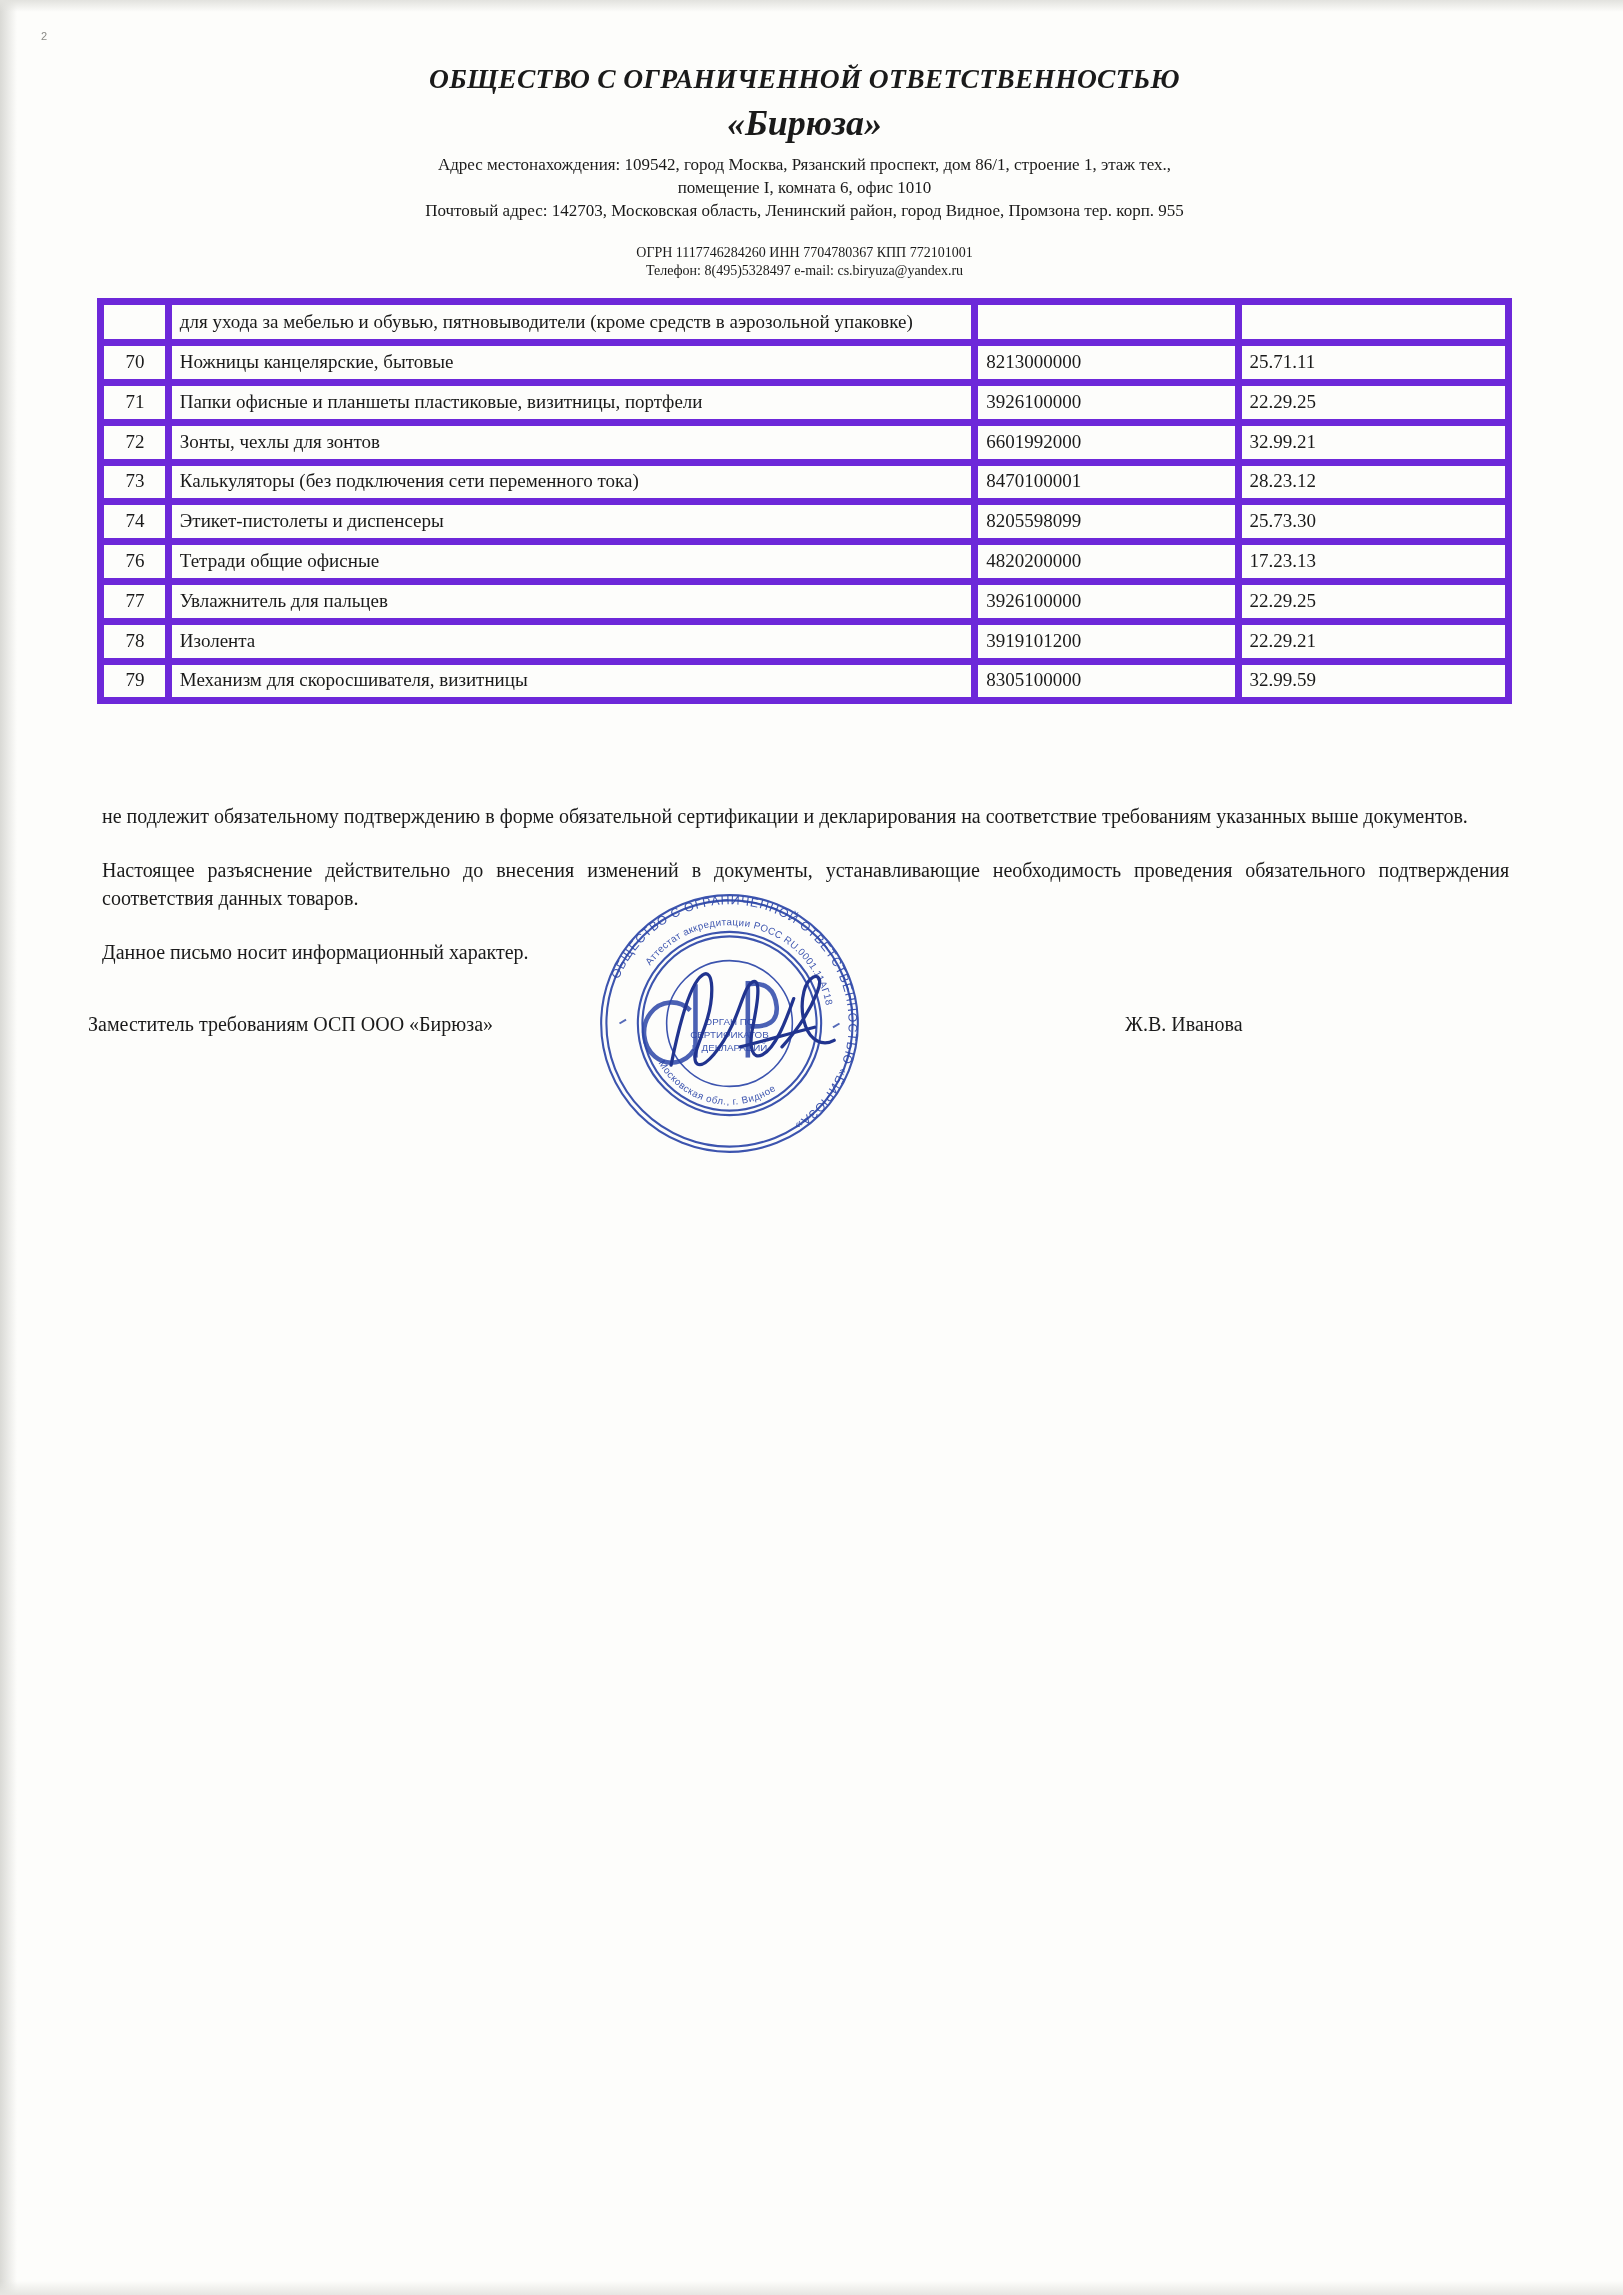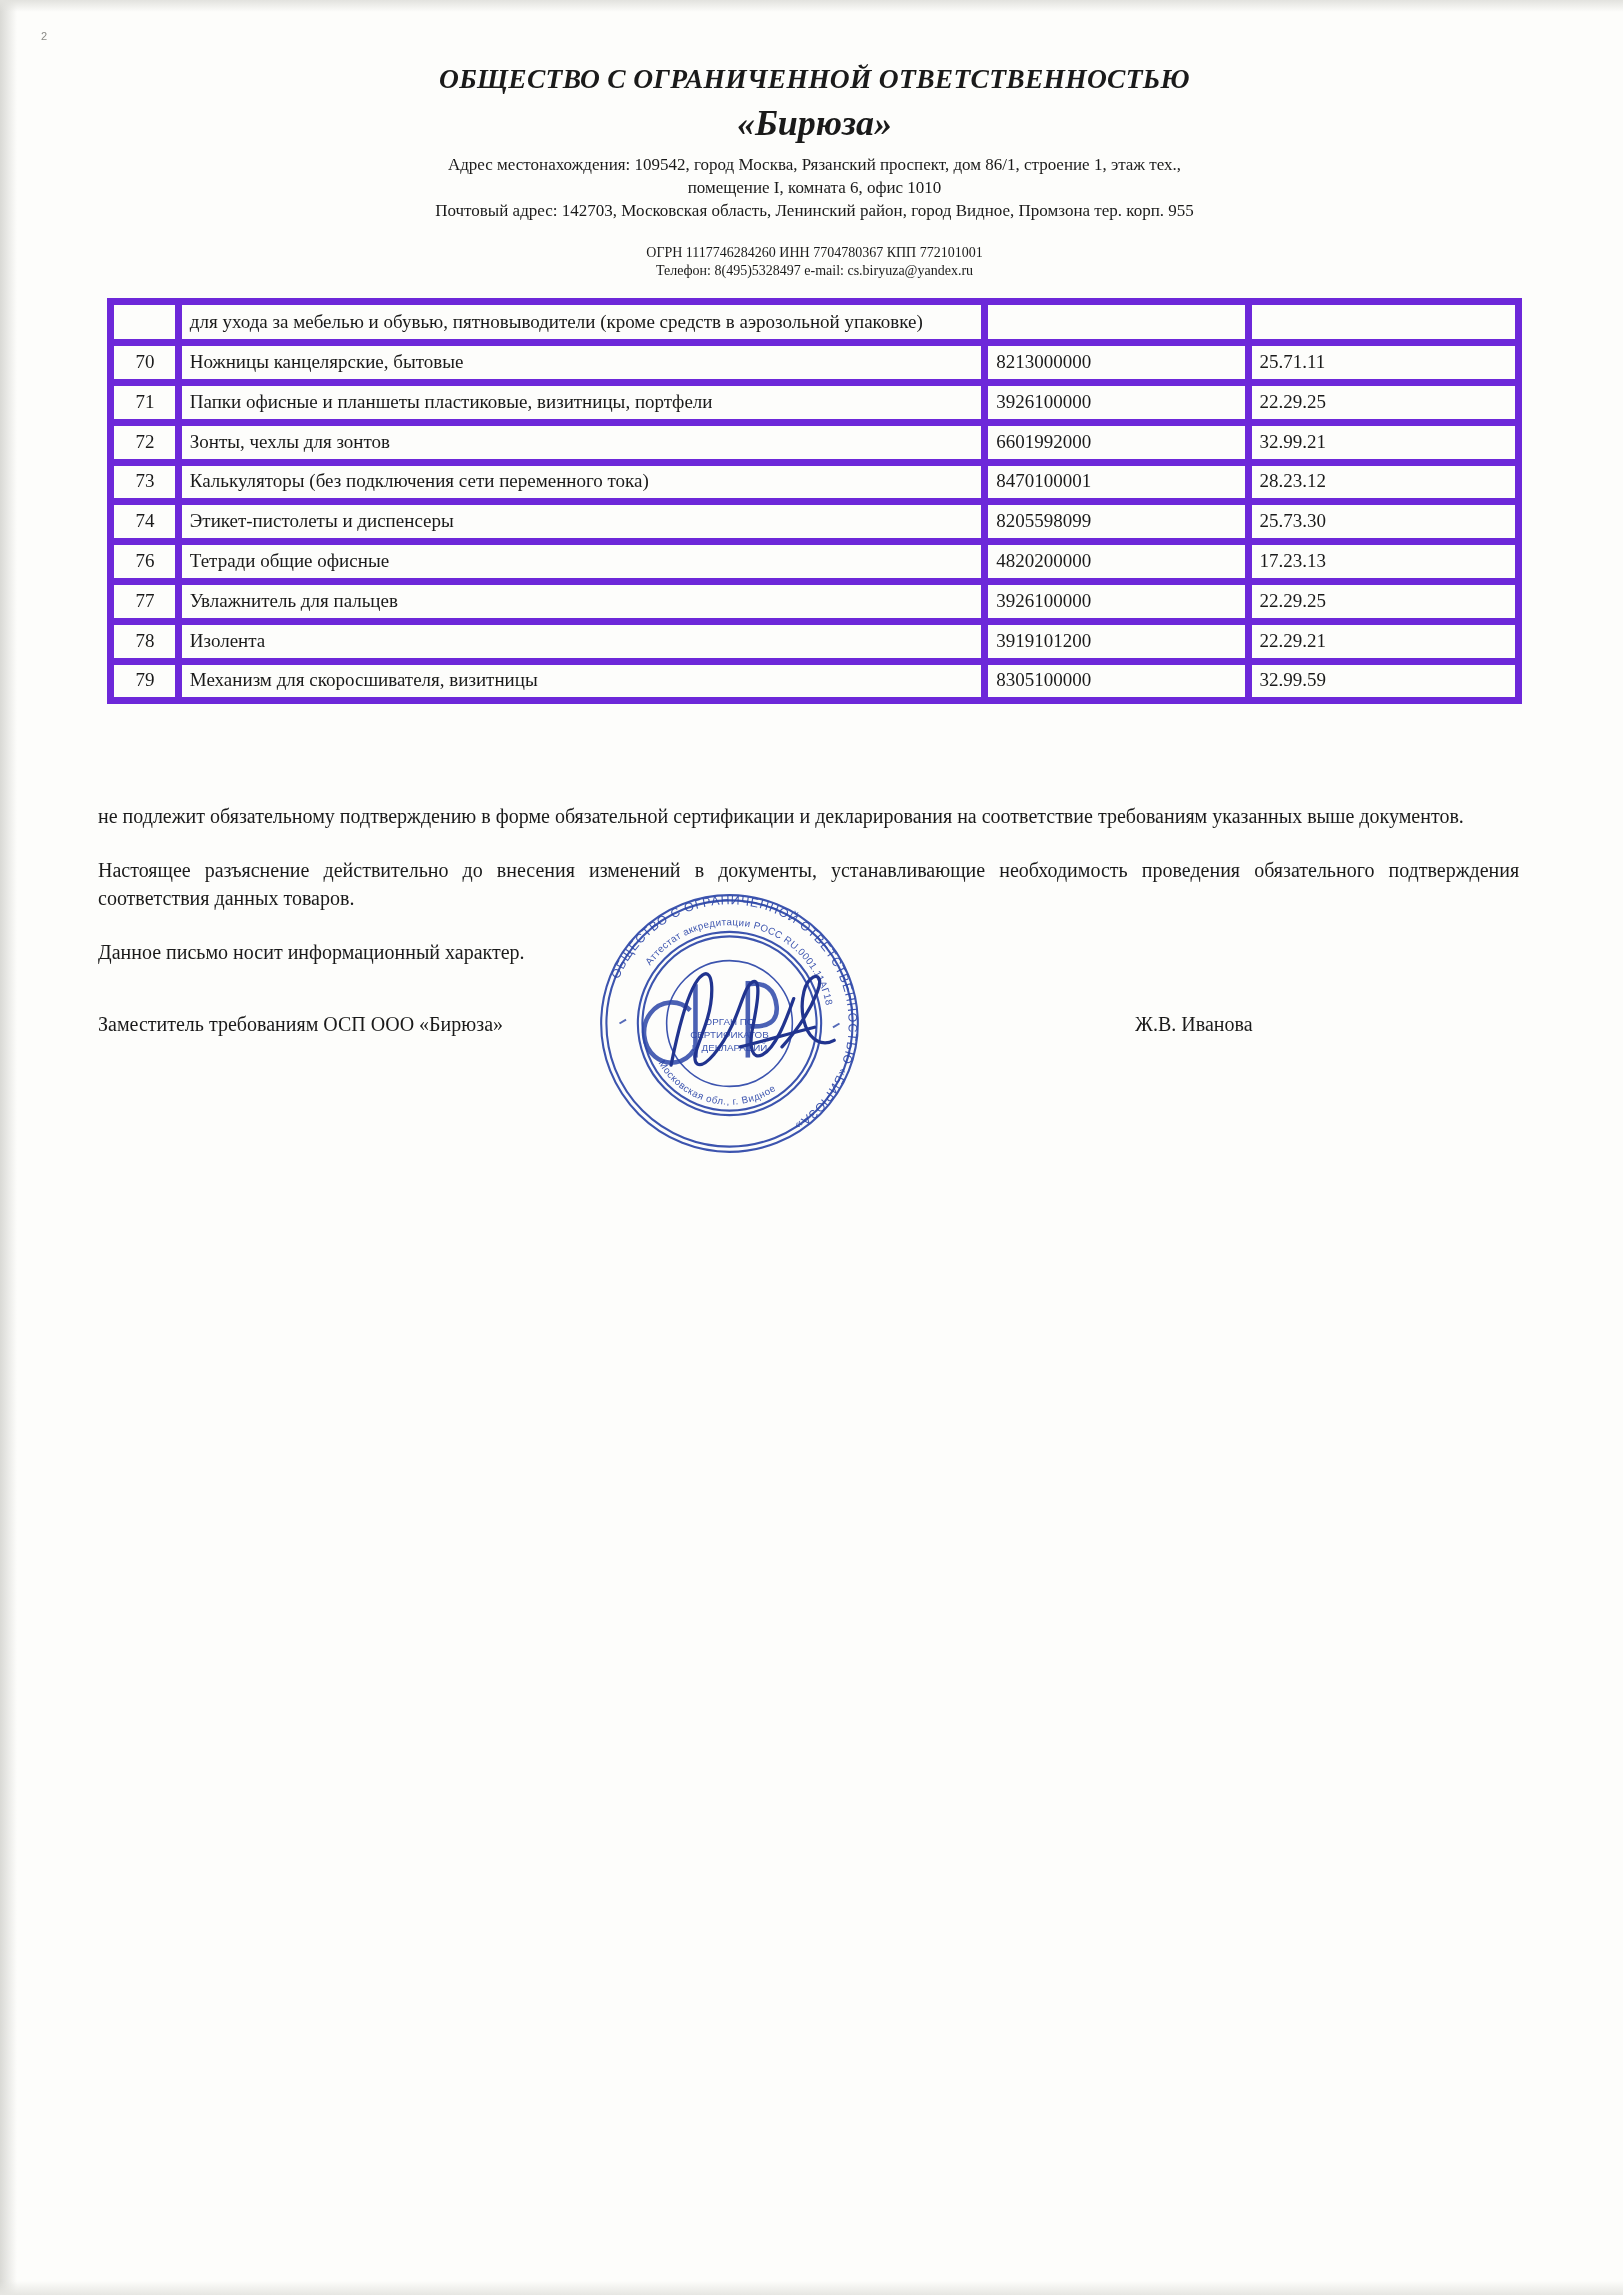--- a/index.html
+++ b/index.html
@@ -41,21 +41,21 @@
   }
   .scan-mark {
     position: absolute;
     color: #8a8a86;
     font-size: 11px;
     font-family: "Liberation Sans", sans-serif;
   }
 
   .content {
     position: absolute;
-    left: 98px;
+    left: 88px;
     top: 62px;
     width: 1433px;
   }
 
   .letterhead {
     text-align: center;
   }
   .company-line1 {
     font-weight: bold;
     font-style: italic;
@@ -115,21 +115,21 @@
   tr.first-row td { padding-top: 5.2px; padding-bottom: 5.2px; }
 
   .body-text {
     margin-top: 98px;
     font-size: 20px;
     line-height: 1.42;
     text-align: justify;
     padding-right: 11.8px;
   }
   .body-text p {
-    margin: 0 0 25px 0;
+    margin: 0 0 25px 14px;
   }
   .body-text p.last { margin-bottom: 0; }
 
   .signature-row {
     margin-top: 47px;
     position: relative;
     font-size: 20px;
     height: 46px;
   }
   .sig-left {

